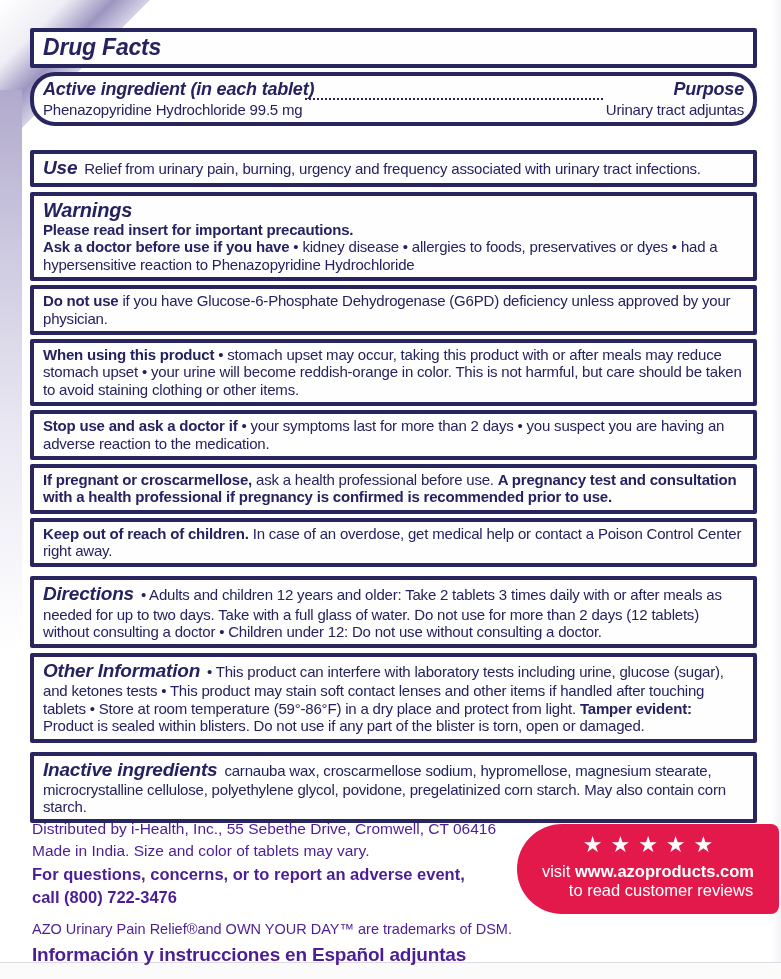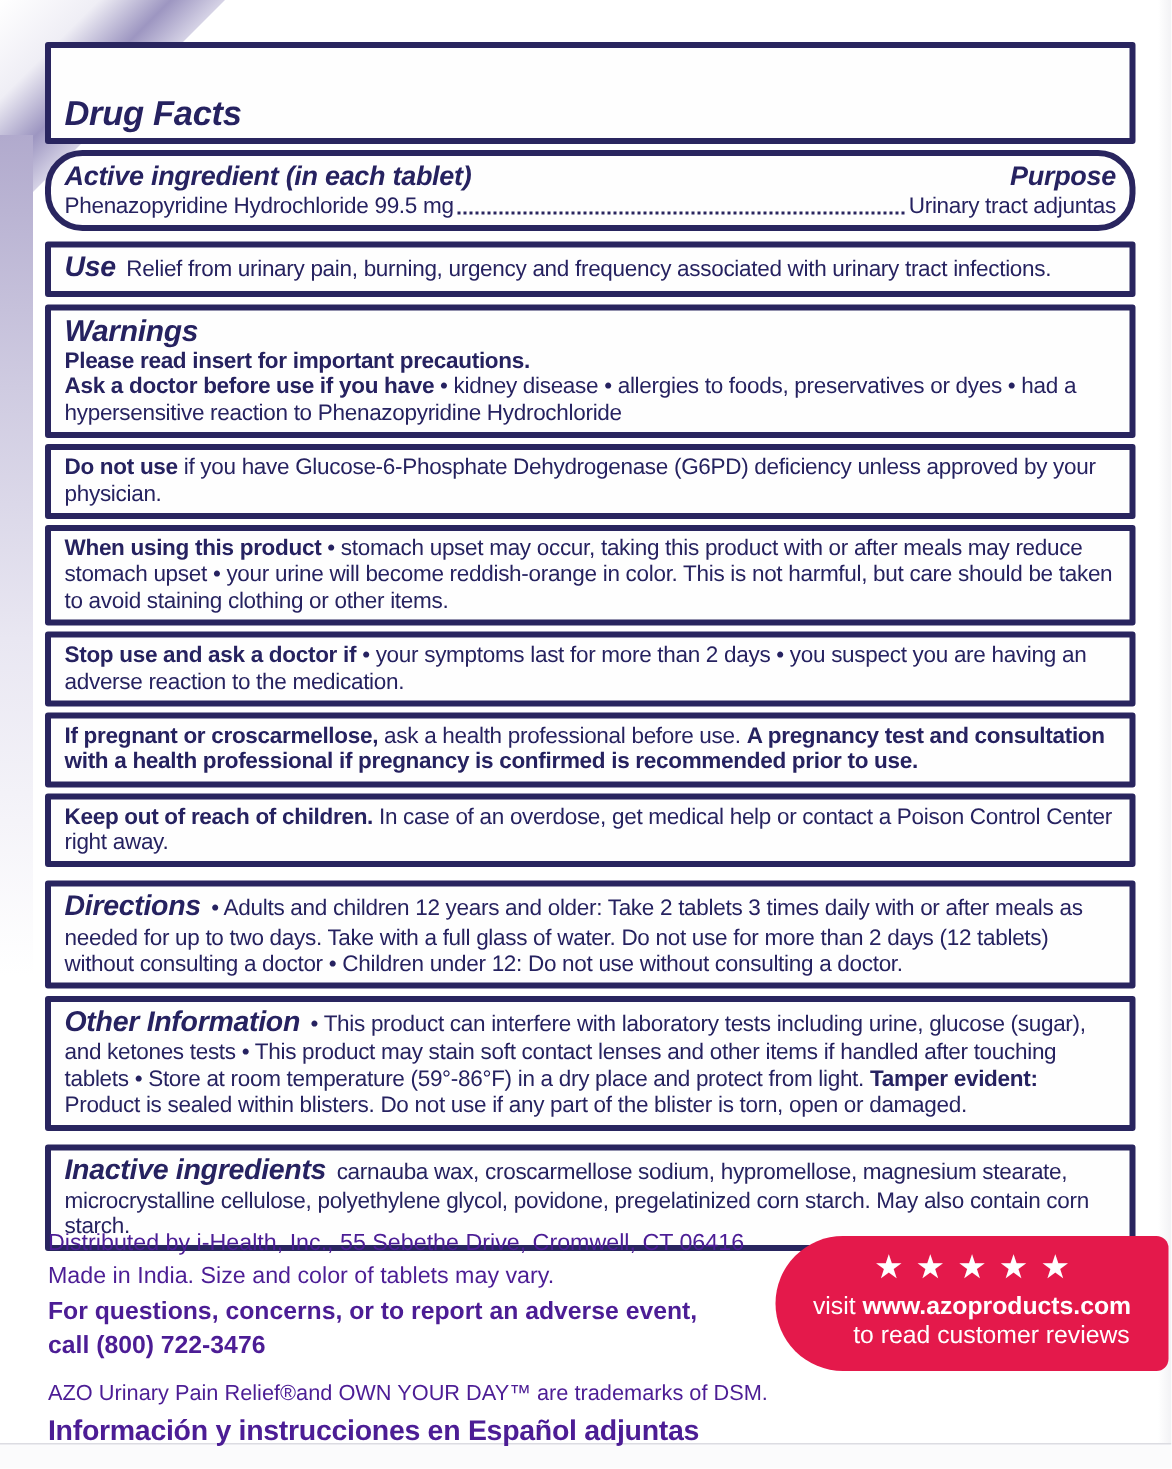--- a/index.html
+++ b/index.html
@@ -31,29 +31,29 @@
   
   .label{position:absolute;left:30px;top:28px;width:727px;}
   .box{
     box-sizing:border-box;width:100%;
     border:4px solid #29255f;border-radius:2px;
     background:#fefefe;
     padding:3px 9px 4px 9px;
     letter-spacing:-0.2px;
   }
   .mb2{margin-bottom:4px;} .mb4{margin-bottom:4px;} .mb5{margin-bottom:5px;}
-  .mb7{margin-bottom:7px;border-radius:25px;} .mb9{margin-bottom:9px;}
+  .mb7{margin-bottom:24px;border-radius:25px;} .mb9{margin-bottom:9px;}
   .para{margin:0;font-size:15px;line-height:1.16;color:#262260;}
   .b{font-weight:bold;}
-  .hdr-xl{font-style:italic;font-weight:bold;font-size:23px;line-height:1.1;margin-top:28px;}
+  .hdr-xl{font-style:italic;font-weight:bold;font-size:23px;line-height:1.1;}
   .hdr-lg{font-style:italic;font-weight:bold;font-size:20px;line-height:1.1;}
   .hdr-md{font-style:italic;font-weight:bold;font-size:18px;line-height:1.15;}
   .hdr-inline{font-style:italic;font-weight:bold;font-size:19px;margin-right:3px;}
   .active-row{display:flex;justify-content:space-between;align-items:baseline;}
-  .leader-row{display:flex;align-items:flex-end;font-size:15px;margin-top:1px;}
+  .leader-row{display:flex;align-items:flex-start;font-size:15px;margin-top:1px;}
   .leader{flex:1;border-bottom:2px dotted #29255f;margin:0 3px;transform:translateY(-3px);}
 
   
   .footer{position:absolute;left:32px;top:820px;width:500px;color:#4c1d95;}
   .f-line{margin:0 0 3px 0;font-size:15.5px;line-height:1.22;}
   .f-bold{font-weight:bold;font-size:16.5px;}
   .f-tm{margin-top:14px;font-size:14.5px;}
   .f-es{margin-top:4px;font-size:19px;font-weight:bold;letter-spacing:-0.2px;}
 
   

